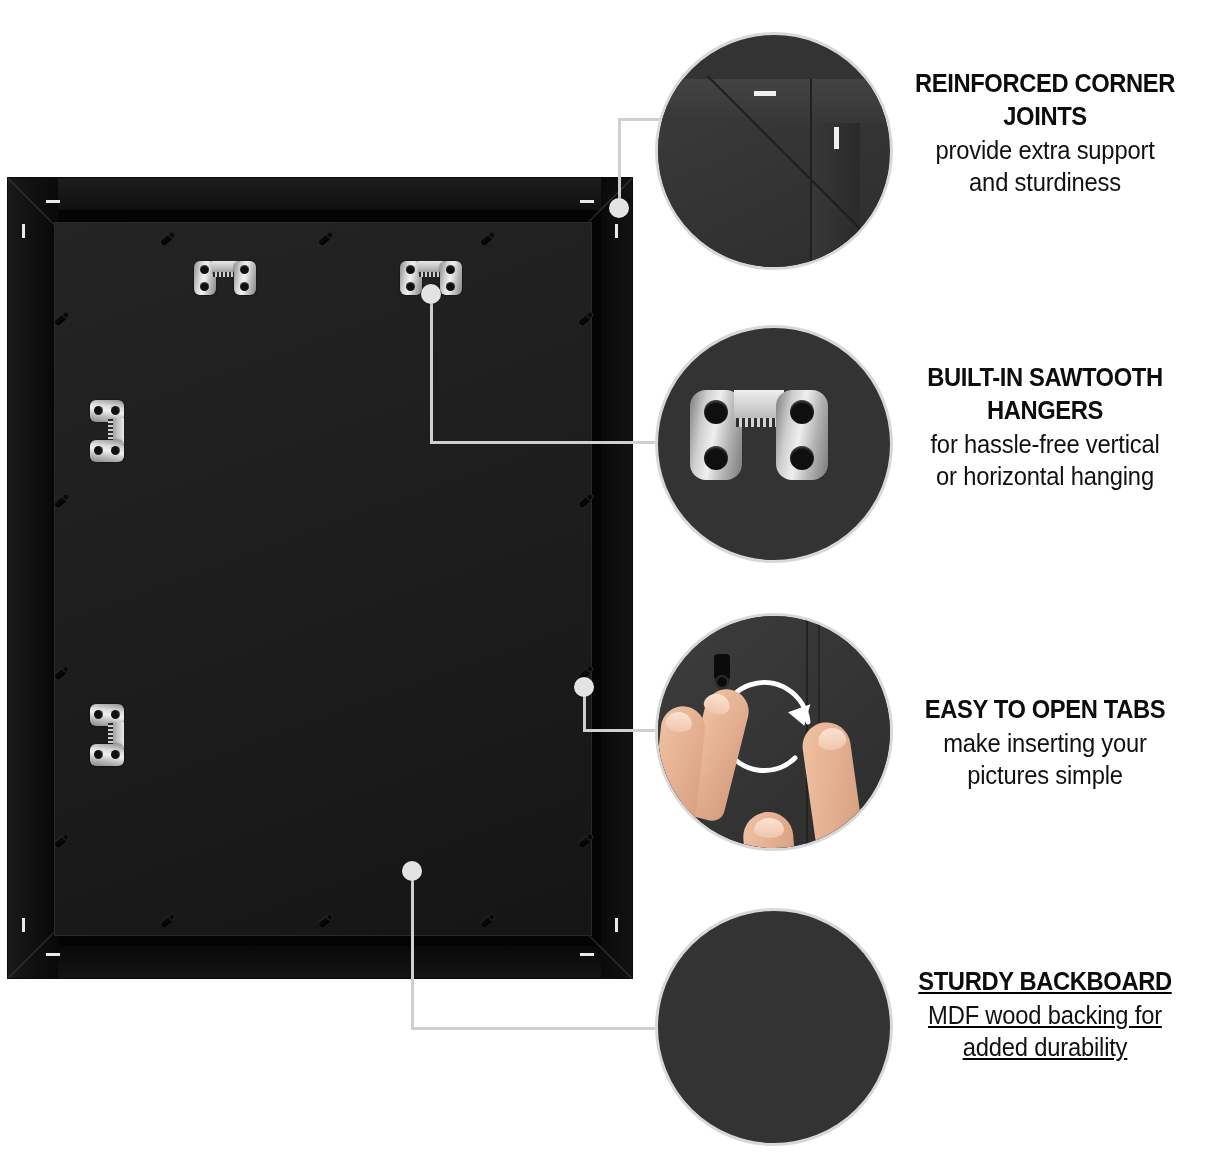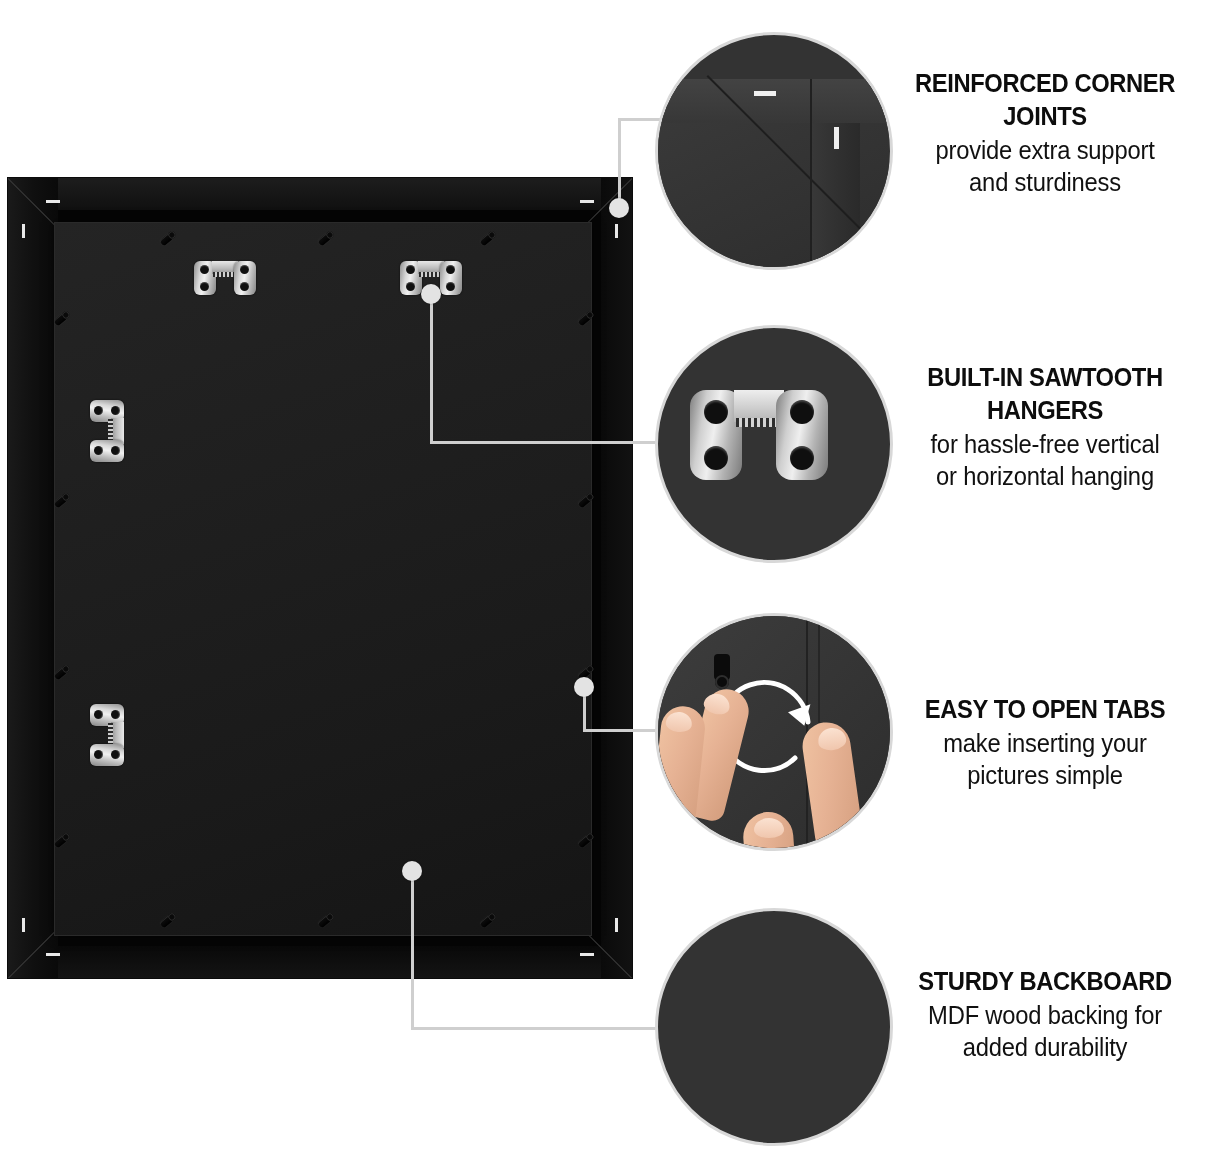--- a/index.html
+++ b/index.html
@@ -337,20 +337,20 @@
     </div>
     <div class="calloutText" style="left:884px;top:694px;width:322px;">
       <h3>EASY TO OPEN TABS</h3>
       <p>make inserting your</p>
       <p>pictures simple</p>
     </div>
   </div>
 
   <div class="callout">
     <div class="bubble" style="left:655px;top:908px;width:232px;height:232px;background:#333333;"></div>
-    <div class="calloutText" style="left:884px;top:966px;width:322px;">
+    <div class="calloutText" style="left:884px;top:966px;width:322px;text-decoration:underline;">
       <h3>STURDY BACKBOARD</h3>
       <p>MDF wood backing for</p>
       <p>added durability</p>
     </div>
   </div>
 
 </div>
 
 </body></html>

